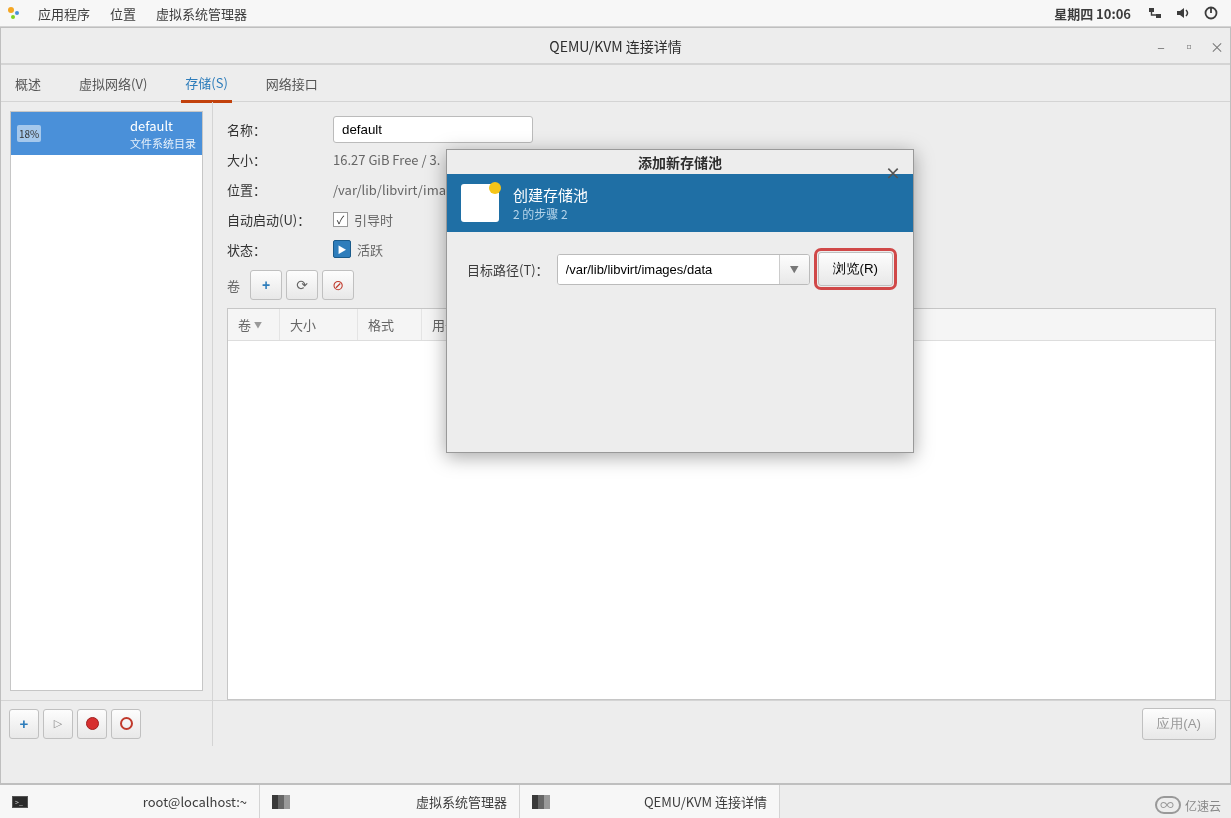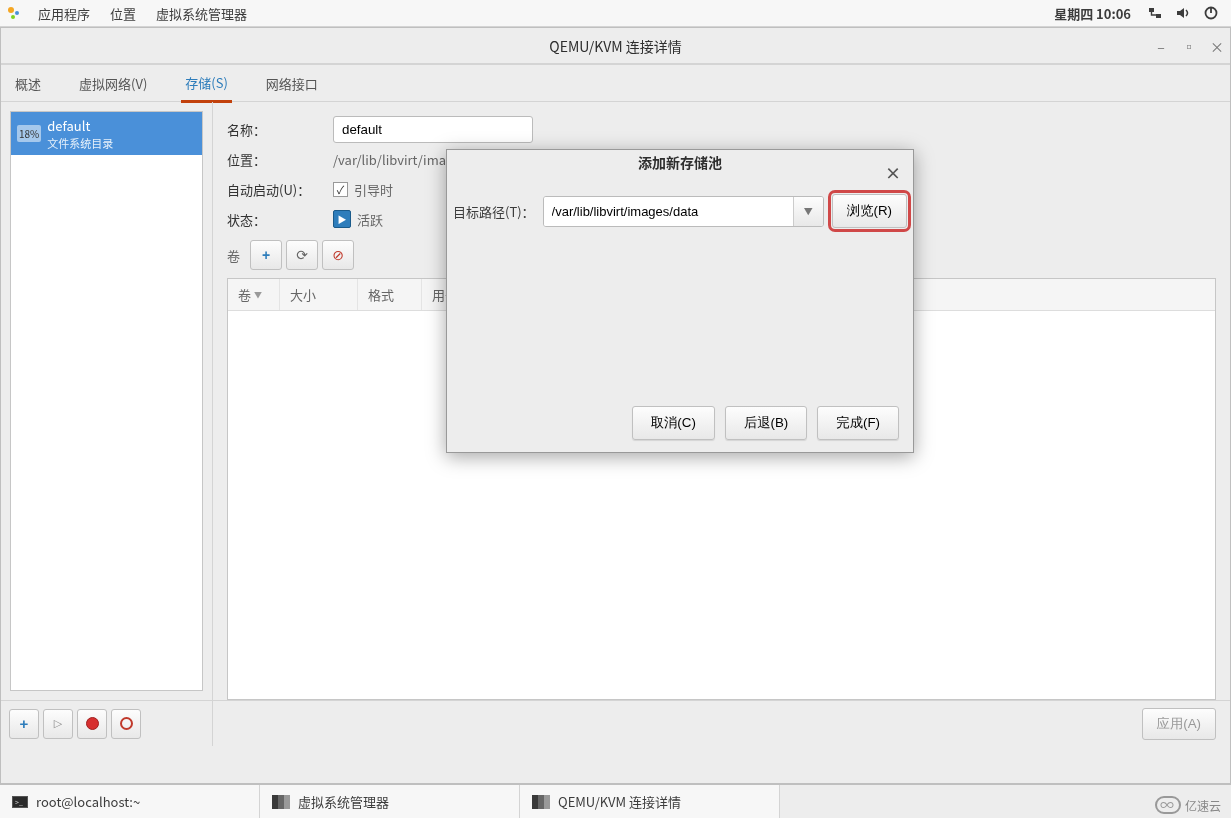--- a/index.html
+++ b/index.html
@@ -27,21 +27,21 @@
     
     .tabs-wrap { border-top: 1px solid #d4d4d4; border-bottom: 1px solid #d4d4d4; background: #ededed; }
     .tabs { display: flex; align-items: center; height: 36px; padding: 0 10px; gap: 30px; }
     .tab { color: #555; padding: 8px 4px; cursor: pointer; }
     .tab.active { color: #2e7dbb; border-bottom: 3px solid #c2410c; margin-bottom: -1px; }
     
     
     .content { display: flex; height: 598px; }
     .sidebar { width: 212px; border-right: 1px solid #d4d4d4; padding: 9px; display: flex; flex-direction: column; }
     .pool-list { border: 1px solid #c6c6c6; flex: 1; background: #fff; }
-    .pool-item { background: #4a90d9; color: #fff; padding: 4px 6px; display: flex; align-items: center; gap: 6px; cursor: pointer; }
+    .pool-item { background: #4a90d9; color: #fff; padding: 4px 6px; display: flex; align-items: center; gap: 6px; cursor: pointer; justify-content: space-between; }
     .pool-pct { font-size: 10px; background: rgba(255,255,255,0.5); color: #333; padding: 1px 2px; border-radius: 2px; }
     .pool-text { display: flex; flex-direction: column; }
     .pool-name { font-size: 13px; }
     .pool-sub { font-size: 11px; color: #e6f0fa; }
     
     .details { flex: 1; padding: 12px 14px 0 14px; display: flex; flex-direction: column; }
     .form-row { display: flex; align-items: center; height: 30px; margin-bottom: 0px; }
     .form-label { width: 106px; color: #333; }
     .form-input { border: 1px solid #bbb; background: #fff; padding: 5px 8px; width: 200px; border-radius: 3px; }
     .form-value { color: #666; }
@@ -80,32 +80,32 @@
     
     
     .modal { position: absolute; top: 149px; left: 446px; width: 468px; background: #ededed; border: 1px solid #999; box-shadow: 0 4px 18px rgba(0,0,0,0.35); }
     .modal-title { height: 24px; display: flex; align-items: center; justify-content: center; font-weight: bold; font-size: 14px; color: #2e2e2e; position: relative; }
     .modal-close { position: absolute; right: 12px; top: 10px; cursor: pointer; font-size: 16px; color: #555; }
     .modal-header { background: #1f6fa5; color: #fff; padding: 10px 14px; display: flex; align-items: center; gap: 14px; }
     .header-icon { width: 38px; height: 38px; background: #fff; border-radius: 3px; position: relative; }
     .header-icon::after { content: ""; position: absolute; top: -2px; right: -2px; width: 12px; height: 12px; background: #f5c518; border-radius: 50%; }
     .header-text h3 { font-size: 15px; font-weight: normal; }
     .header-text .step { font-size: 12px; color: #b5d4ea; }
-    .modal-body { padding: 20px 6px; min-height: 220px; }
+    .modal-body { padding: 20px 20px; min-height: 220px; }
     .modal-row { display: flex; align-items: center; gap: 8px; }
     .combo { flex: 1; display: flex; border: 1px solid #bbb; background: #fff; border-radius: 3px; overflow: hidden; }
     .combo input { border: none; padding: 7px 8px; flex: 1; font-size: 13px; outline: none; }
     .combo-arrow { width: 30px; border-left: 1px solid #ccc; display: flex; align-items: center; justify-content: center; background: linear-gradient(#fdfdfd,#e8e8e8); color: #777; cursor: pointer; font-size: 9px; }
     .browse-btn { padding: 7px 14px; border: 1px solid #c0c0c0; background: linear-gradient(#fdfdfd,#e8e8e8); border-radius: 3px; cursor: pointer; outline: 3px solid #d04848; outline-offset: 1px; }
     .modal-footer { display: flex; justify-content: flex-end; gap: 10px; padding: 12px 14px; }
     .dlg-btn { padding: 7px 18px; border: 1px solid #c0c0c0; background: linear-gradient(#fdfdfd,#e8e8e8); border-radius: 3px; cursor: pointer; box-shadow: 0 1px 1px rgba(0,0,0,0.1); }
     
     
     .taskbar { position: absolute; bottom: 0; left: 0; right: 0; height: 34px; background: #ededed; border-top: 1px solid #bfbfbf; display: flex; align-items: center; }
-    .task-btn { display: flex; align-items: center; gap: 8px; padding: 0 12px; height: 34px; border-right: 1px solid #d4d4d4; cursor: pointer; min-width: 260px; background: #f7f7f7; }
+    .task-btn { display: flex; align-items: center; gap: 8px; padding: 0 12px; height: 34px; border-right: 1px solid #d4d4d4; cursor: pointer; min-width: 260px; background: #f7f7f7; justify-content: space-between; }
     .term-icon { width: 16px; height: 12px; background: #2b2b2b; border: 1px solid #555; position: relative; }
     .term-icon::after { content: ">_"; color: #ccc; font-size: 7px; position: absolute; top: 0; left: 2px; }
     .vm-icon { width: 18px; height: 14px; background: linear-gradient(90deg, #3a3a3a 33%, #666 33%, #666 66%, #999 66%); }
     .watermark { position: absolute; right: 10px; bottom: 4px; color: #888; font-size: 12px; display: flex; align-items: center; gap: 4px; }
     .watermark .logo { width: 26px; height: 18px; border: 2px solid #999; border-radius: 10px; position: relative; }
     .watermark .logo::before { content: "∞"; position: absolute; top: -4px; left: 3px; font-size: 14px; color: #999; }
 
     svg { display: block; }
   </style>
 </head>
@@ -175,20 +175,24 @@
         </div>
       </div>
     </div>
 
     <div class="details">
       <div class="form-row">
         <span class="form-label">名称：</span>
         <input class="form-input" value="default" style="">
       </div>
       <div class="form-row">
+        <span class="form-label">大小：</span>
+        <span class="form-value"><i style="font-style:normal">16.27 GiB Free / 3.</i></span>
+      </div>
+      <div class="form-row">
         <span class="form-label">位置：</span>
         <span class="form-value">/var/lib/libvirt/image</span>
       </div>
       <div class="form-row">
         <span class="form-label">自动启动(U)：</span>
         <span class="checkbox checked"></span>
         <span class="form-value">引导时</span>
       </div>
       <div class="form-row">
         <span class="form-label">状态：</span>
@@ -234,35 +238,37 @@
       <button class="apply-btn">应用(A)</button>
     </div>
   </div>
 </div>
 
 <div class="modal">
   <div class="modal-title">
     <span>添加新存储池</span>
     <span class="modal-close">×</span>
   </div>
+  <div class="modal-header">
+    <div class="header-icon"></div>
+    <div class="header-text">
+      <h3>创建存储池</h3>
+      <div class="step">2 的步骤 2</div>
+    </div>
+  </div>
   <div class="modal-body">
     <div class="modal-row">
       <span>目标路径(T)：</span>
       <div class="combo">
         <input value="/var/lib/libvirt/images/data" style="">
         <div class="combo-arrow">▼</div>
       </div>
       <button class="browse-btn">浏览(R)</button>
     </div>
   </div>
-  <div class="modal-footer">
-    <button class="dlg-btn">取消(C)</button>
-    <button class="dlg-btn">后退(B)</button>
-    <button class="dlg-btn">完成(F)</button>
-  </div>
 </div>
 
 <div class="taskbar">
   <div class="task-btn">
     <span class="term-icon"></span>
     <span>root@localhost:~</span>
   </div>
   <div class="task-btn">
     <span class="vm-icon"></span>
     <span>虚拟系统管理器</span>

